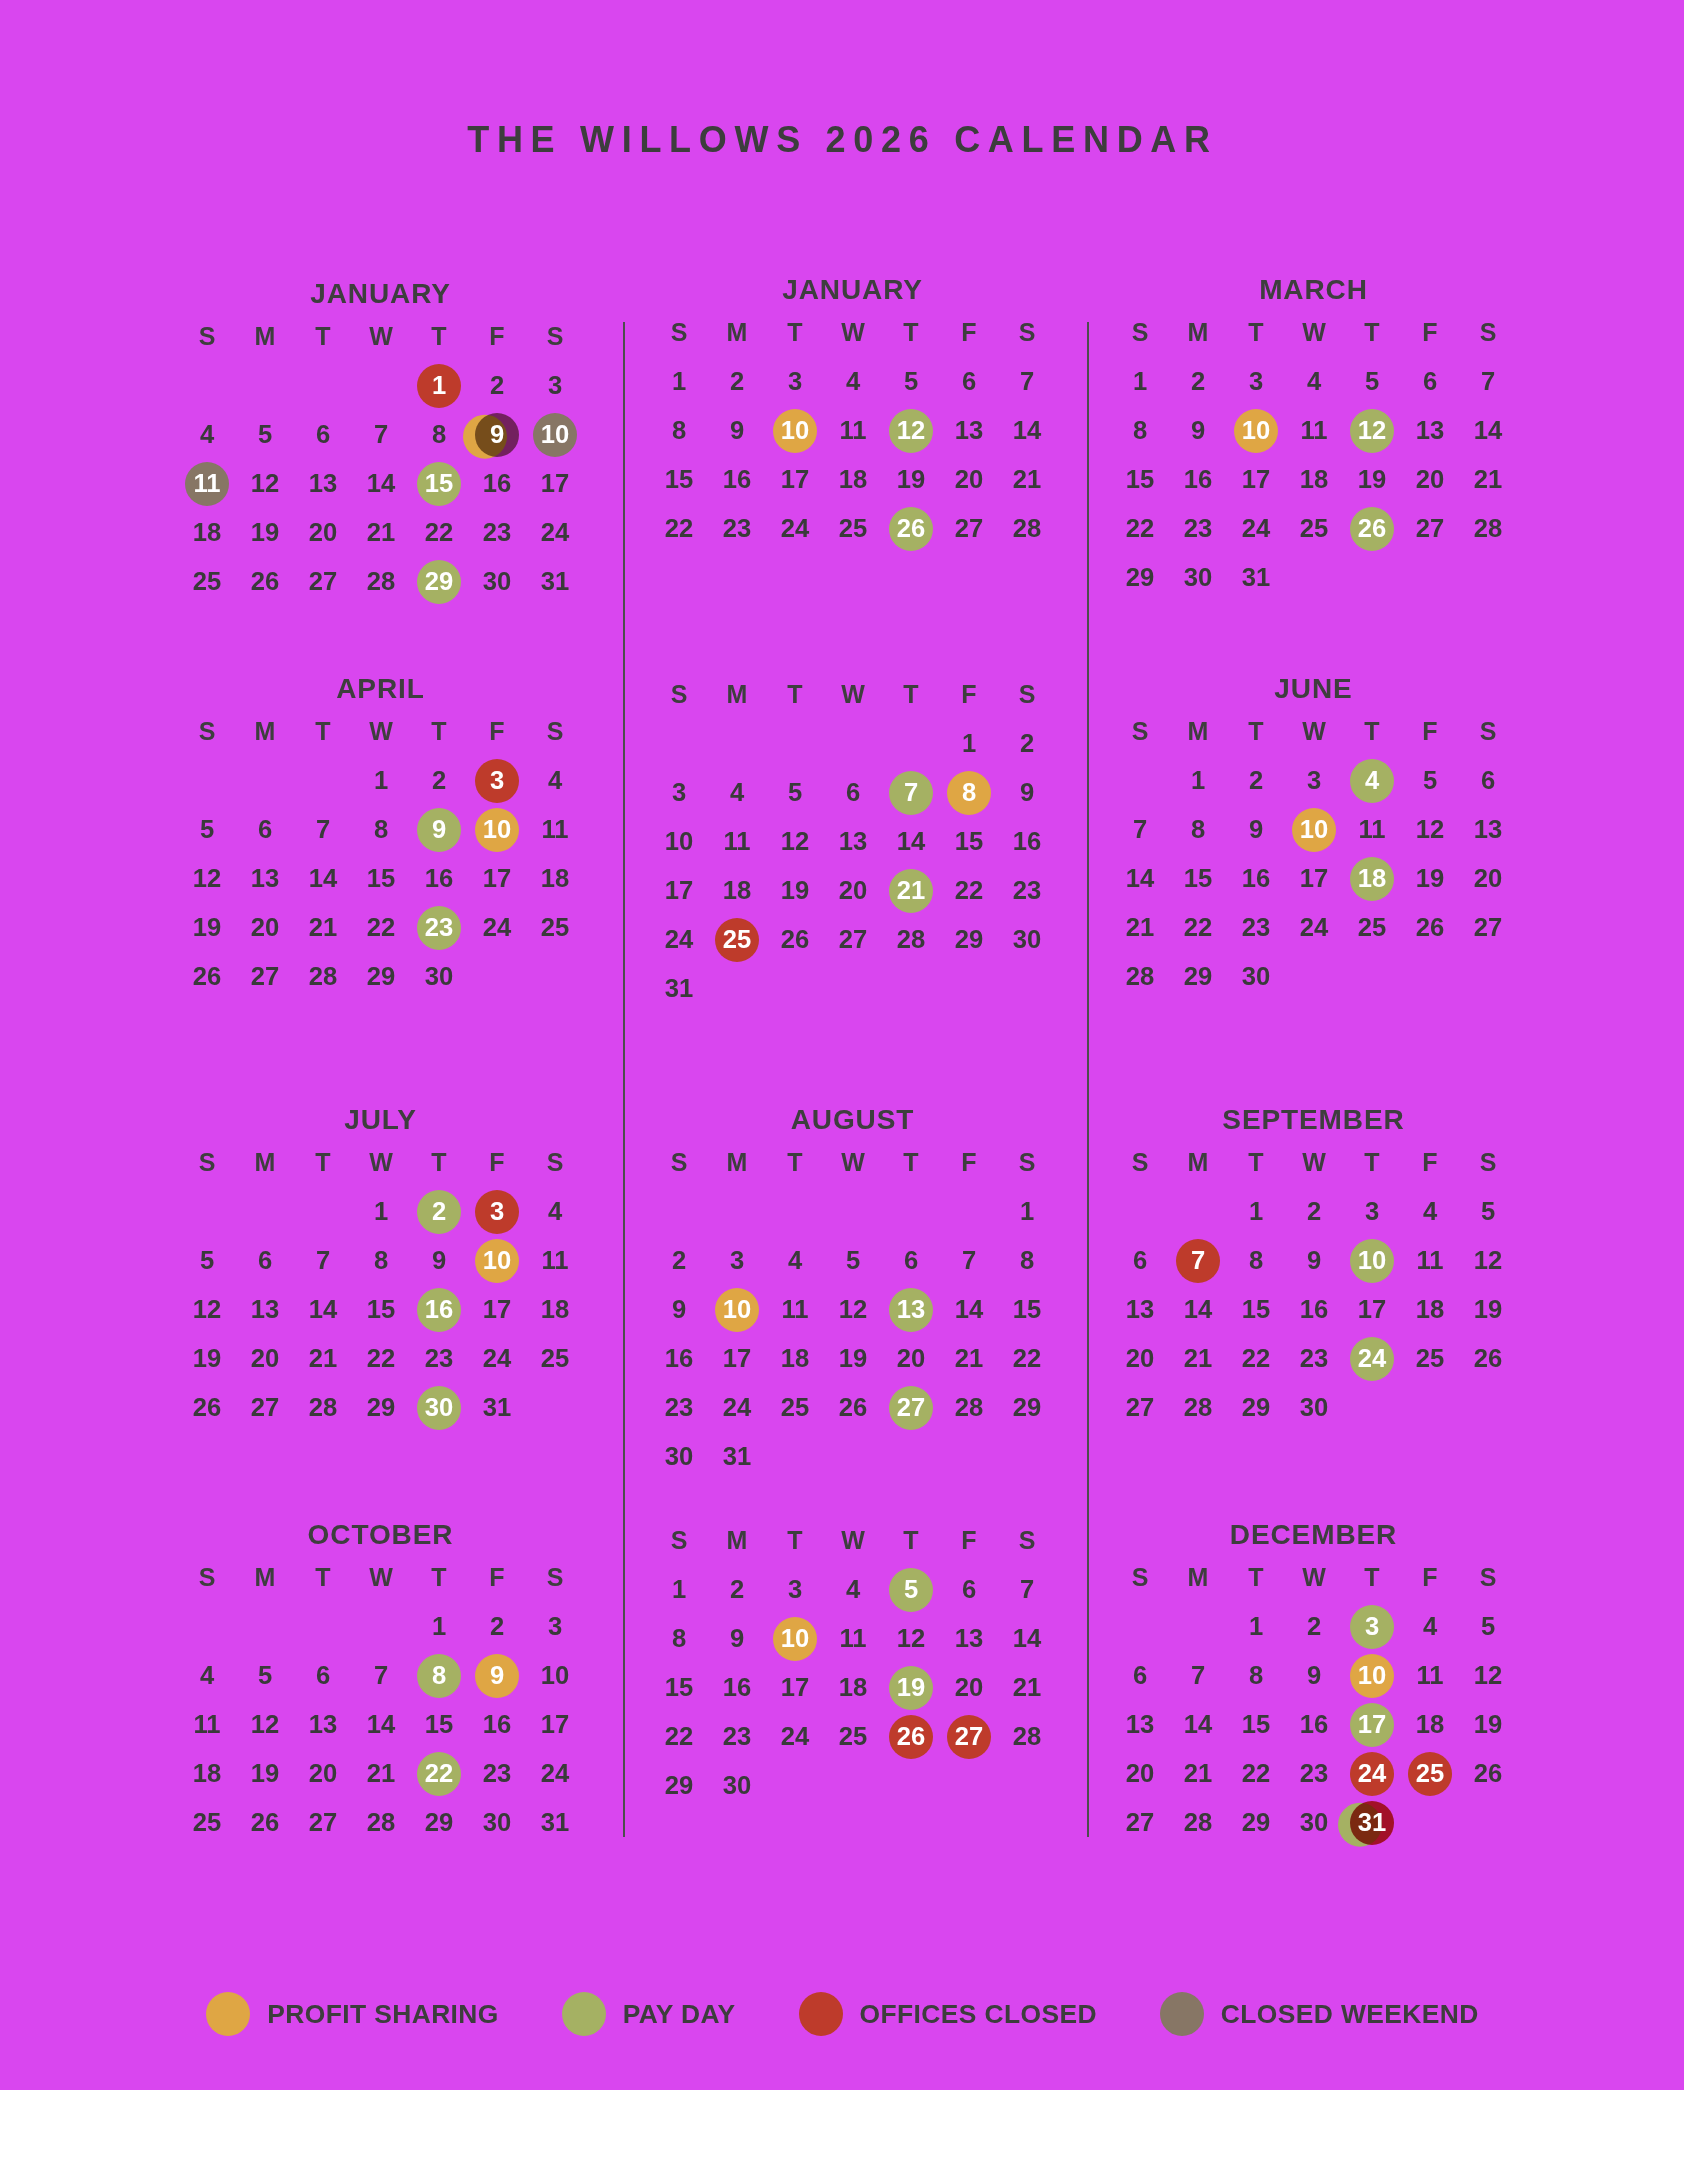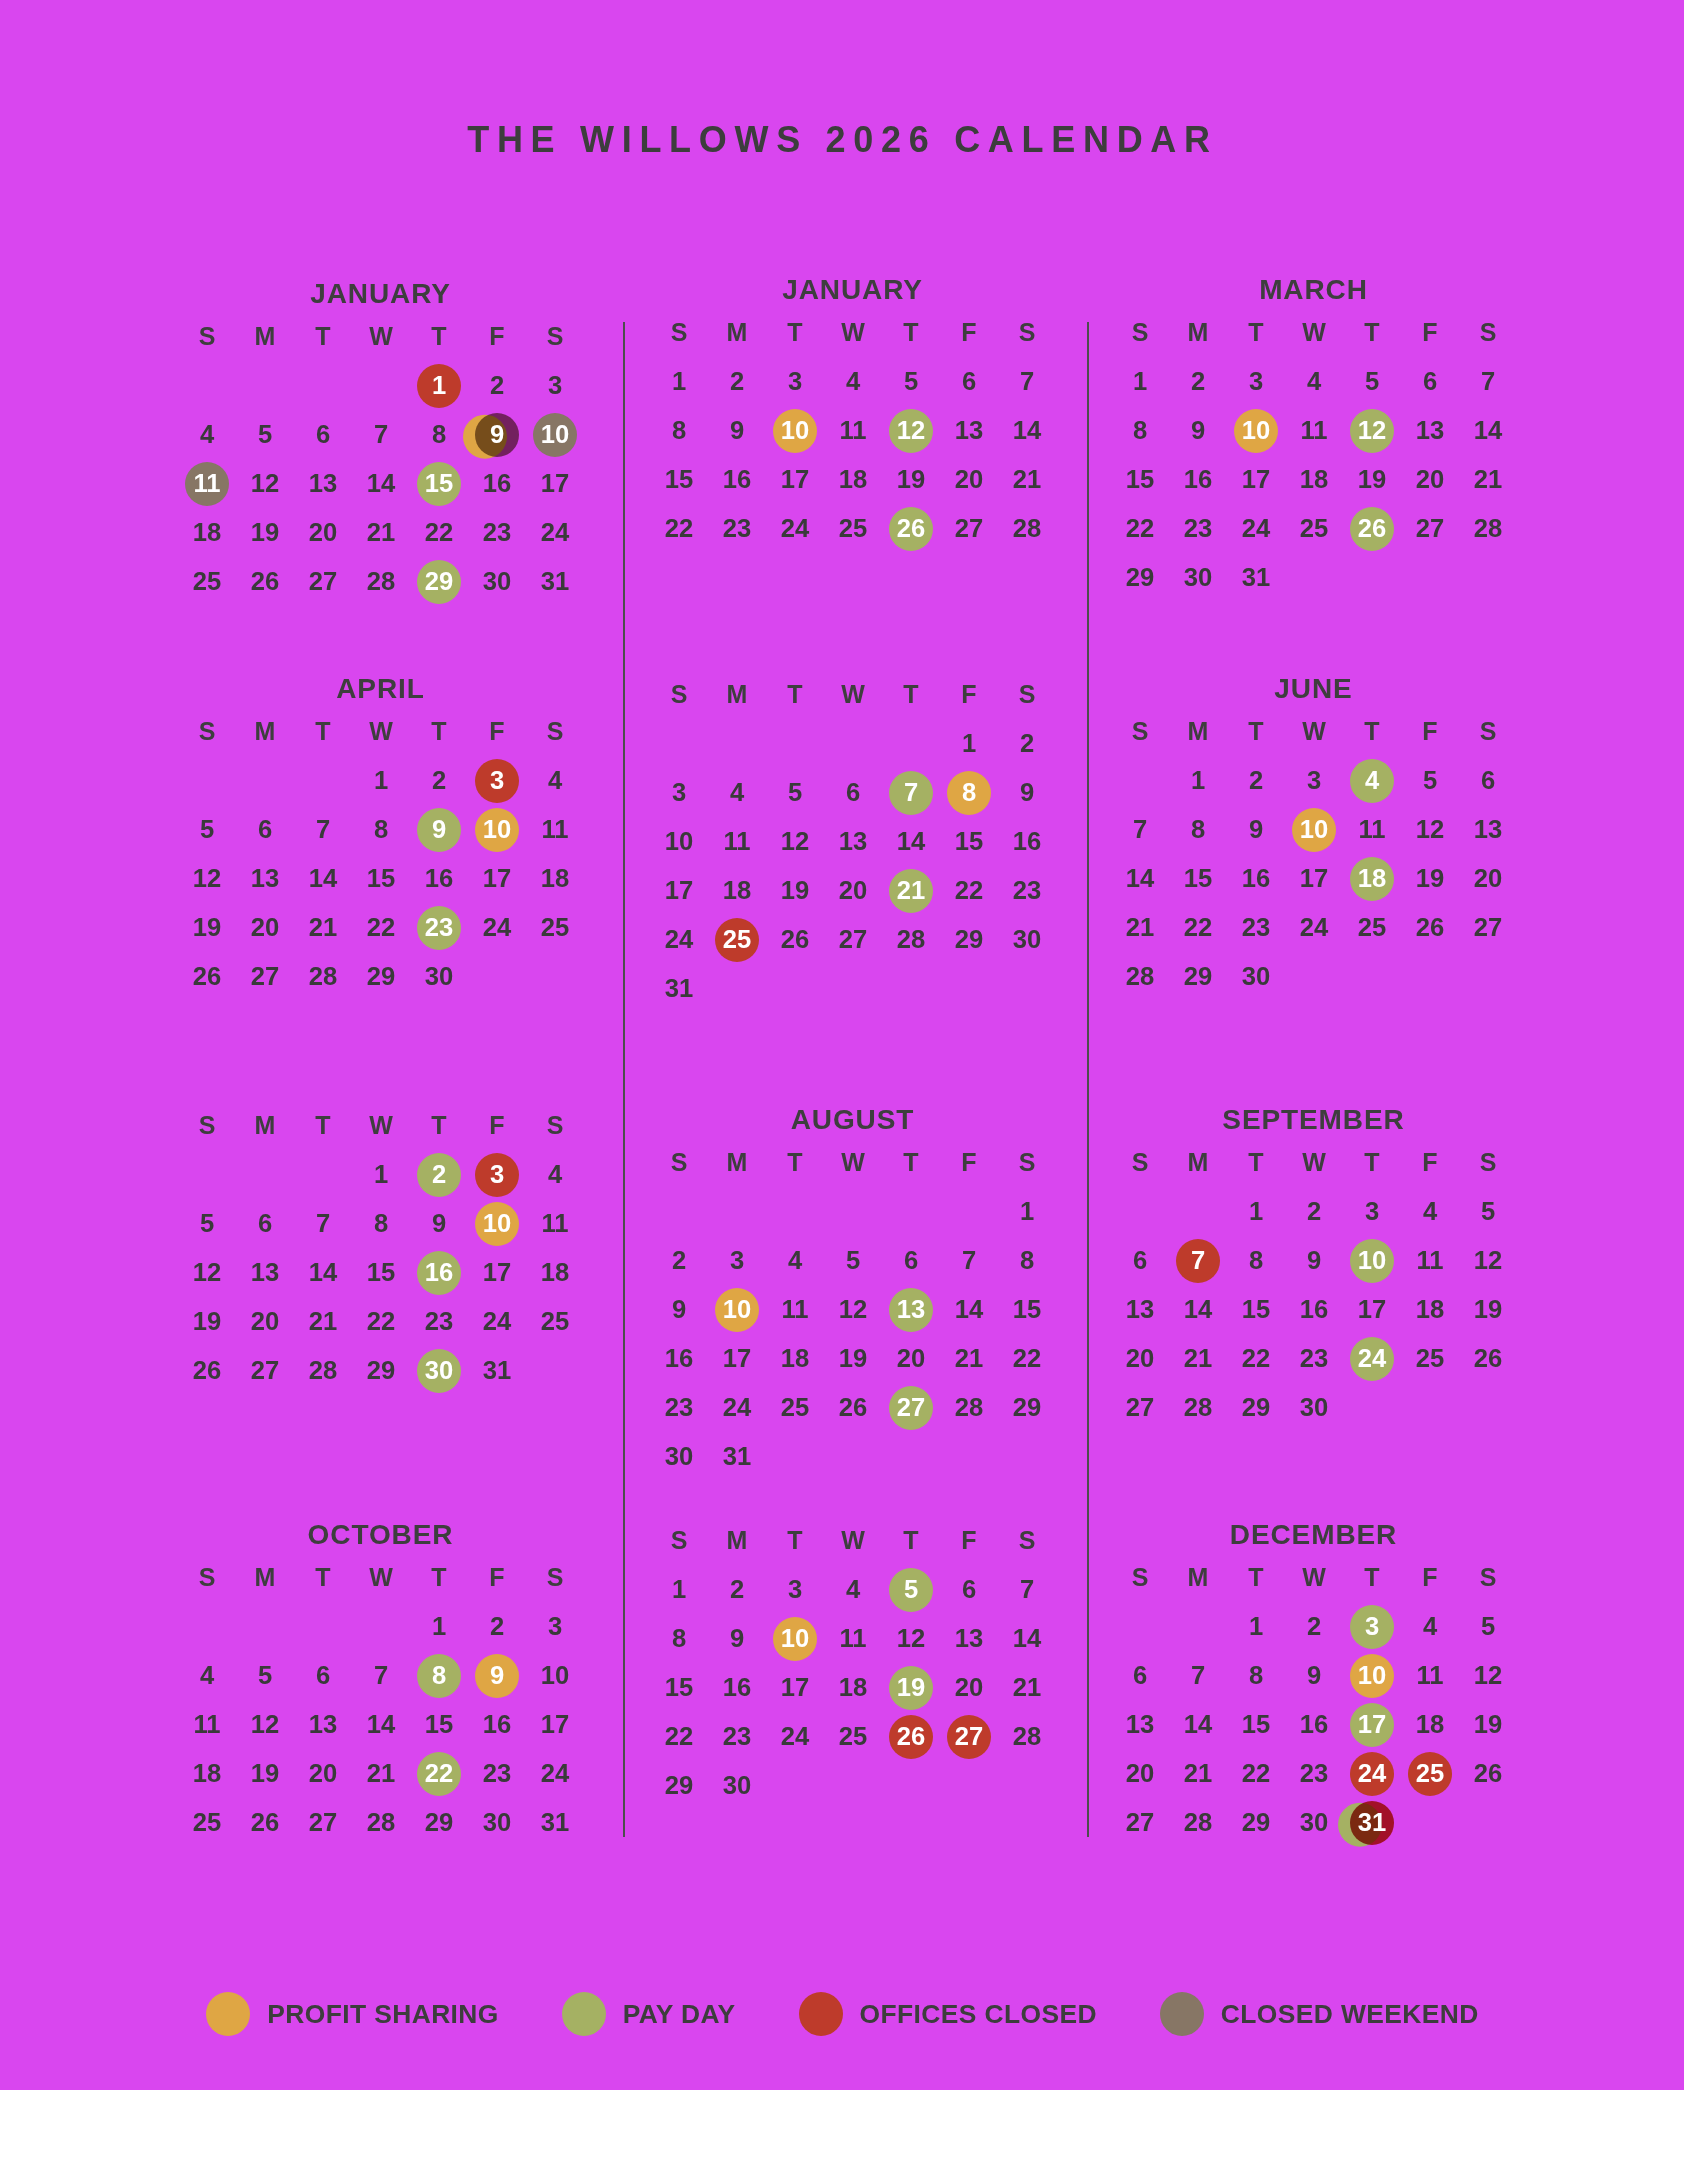--- a/index.html
+++ b/index.html
@@ -697,20 +697,21 @@
           </div>
           <div class="cell">
             <span class="num">29</span>
           </div>
           <div class="cell">
             <span class="num">30</span>
           </div>
         </div>
       </div>
       <div class="month" style="left: 178px; top: 1101px;">
+        <div class="month-title">JULY</div>
         <div class="grid">
           <div class="hcell">S</div>
           <div class="hcell">M</div>
           <div class="hcell">T</div>
           <div class="hcell">W</div>
           <div class="hcell">T</div>
           <div class="hcell">F</div>
           <div class="hcell">S</div>
           <div class="cell"></div>
           <div class="cell"></div>

